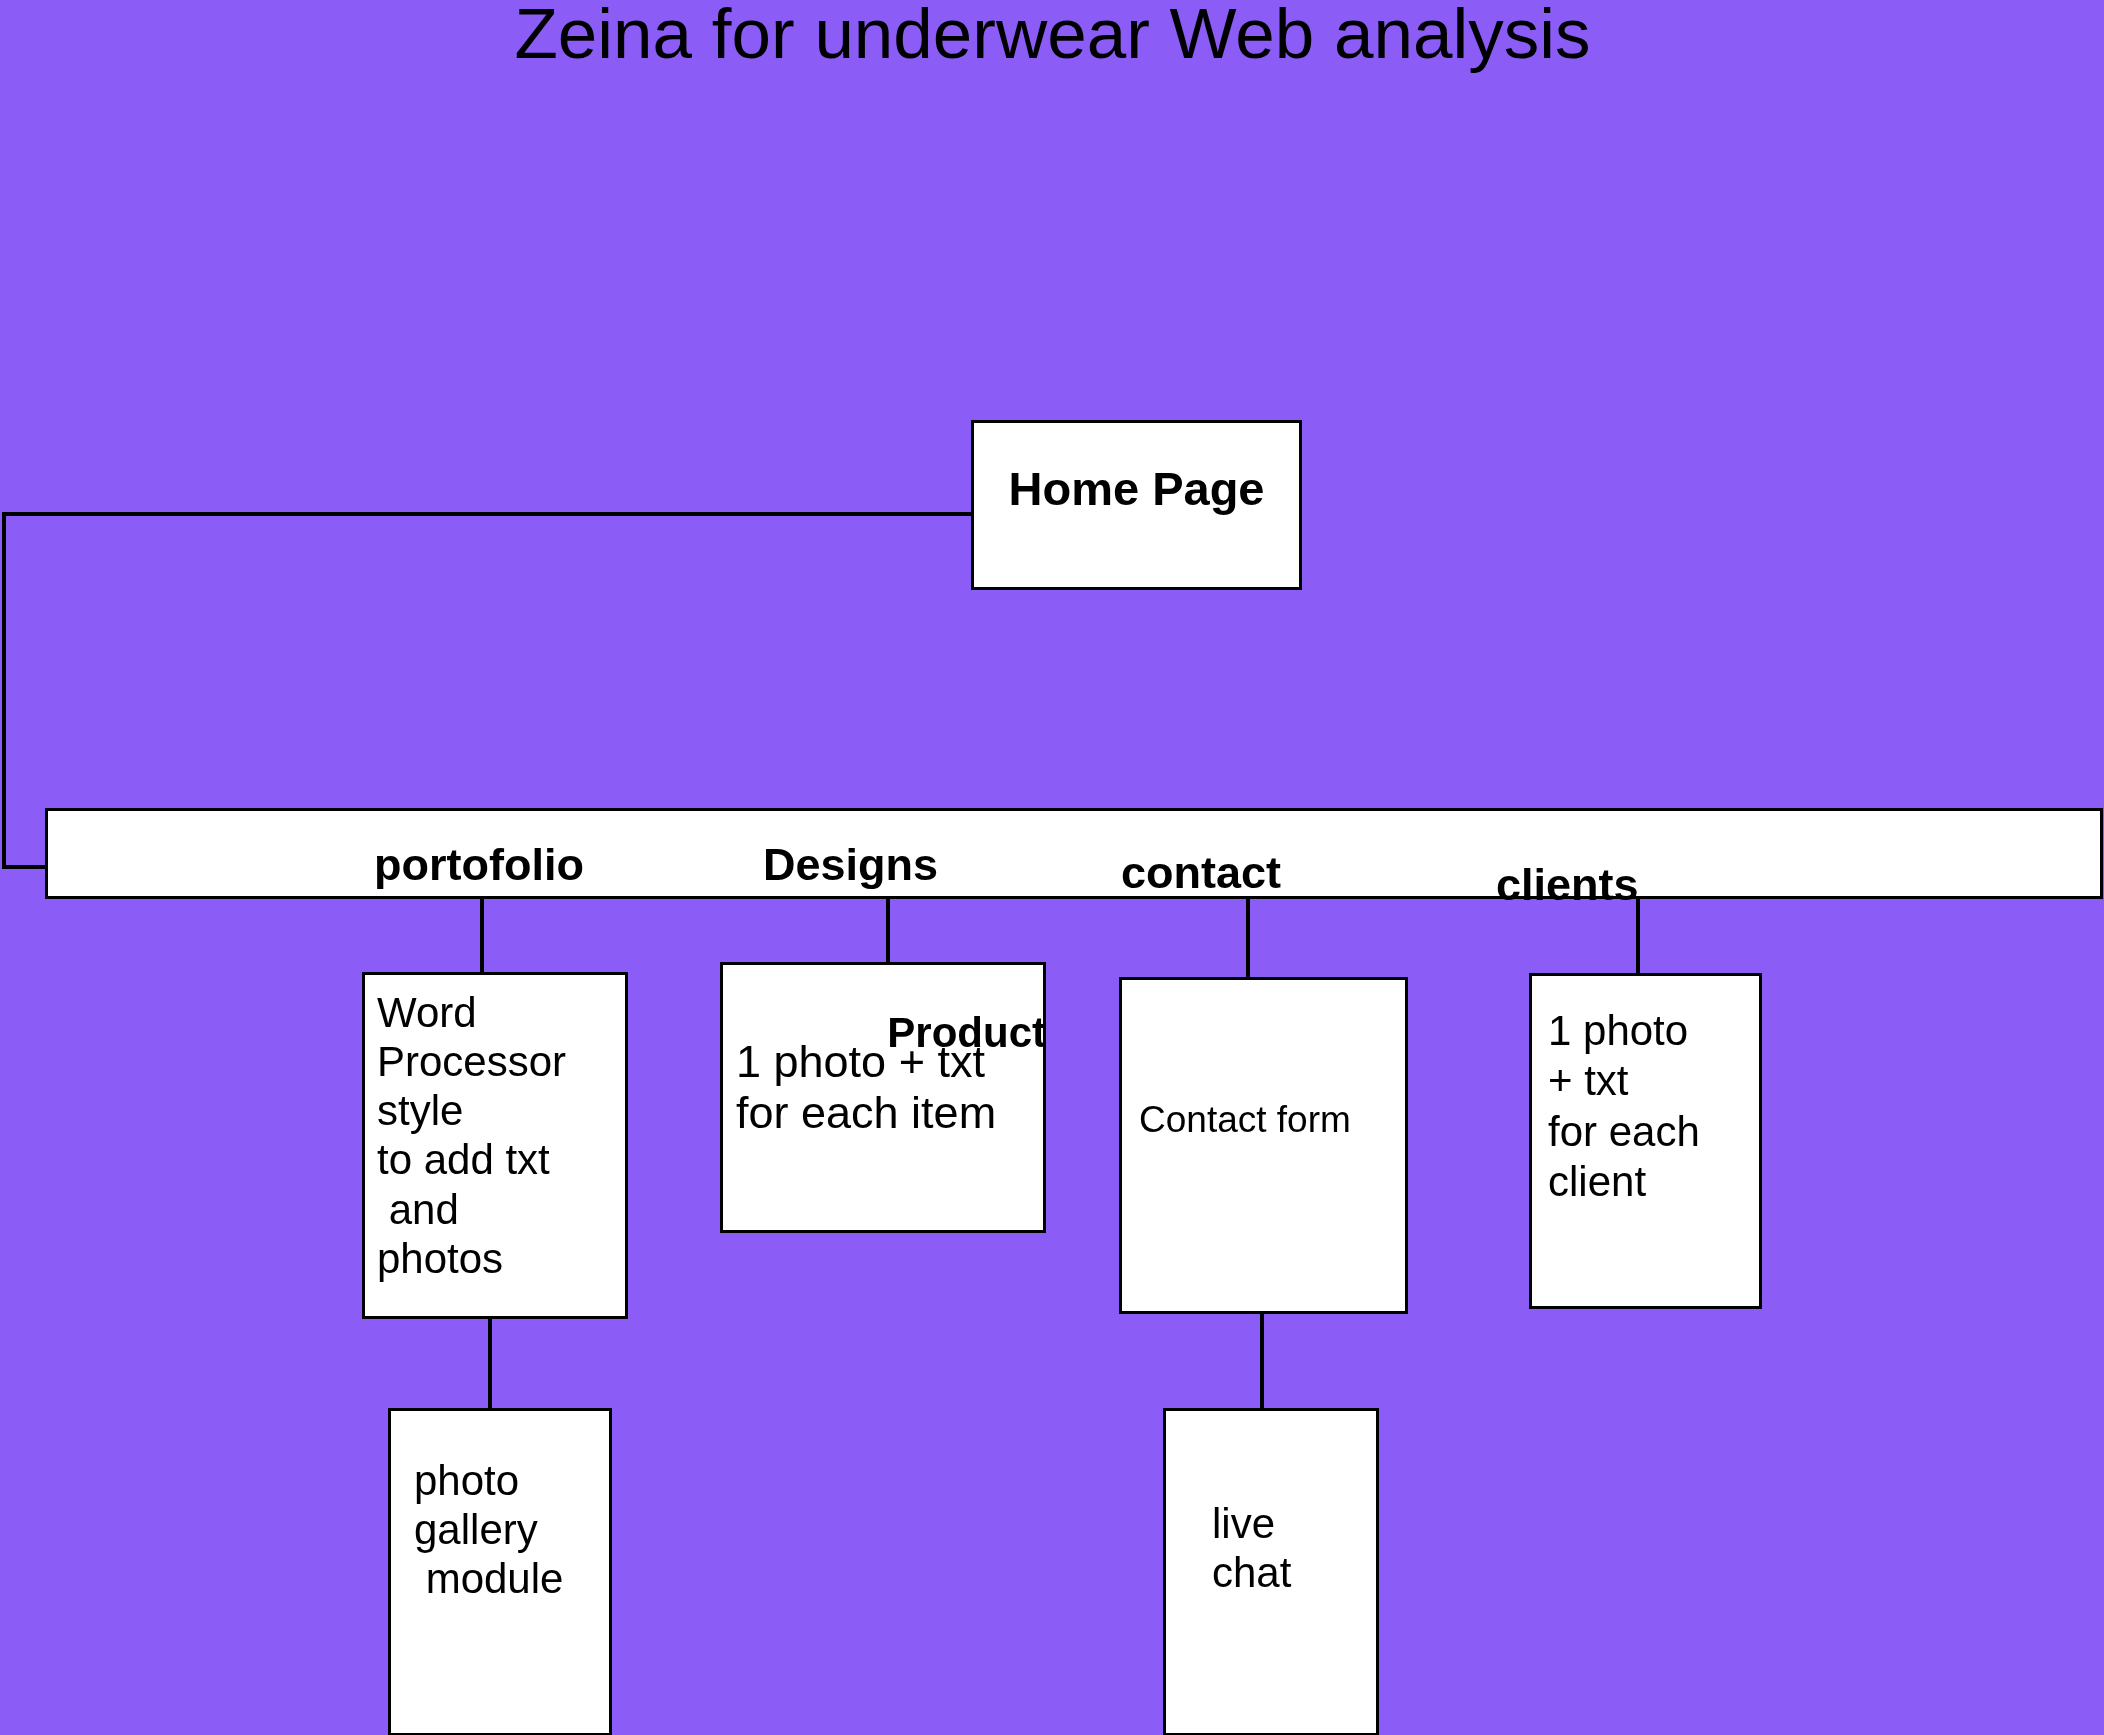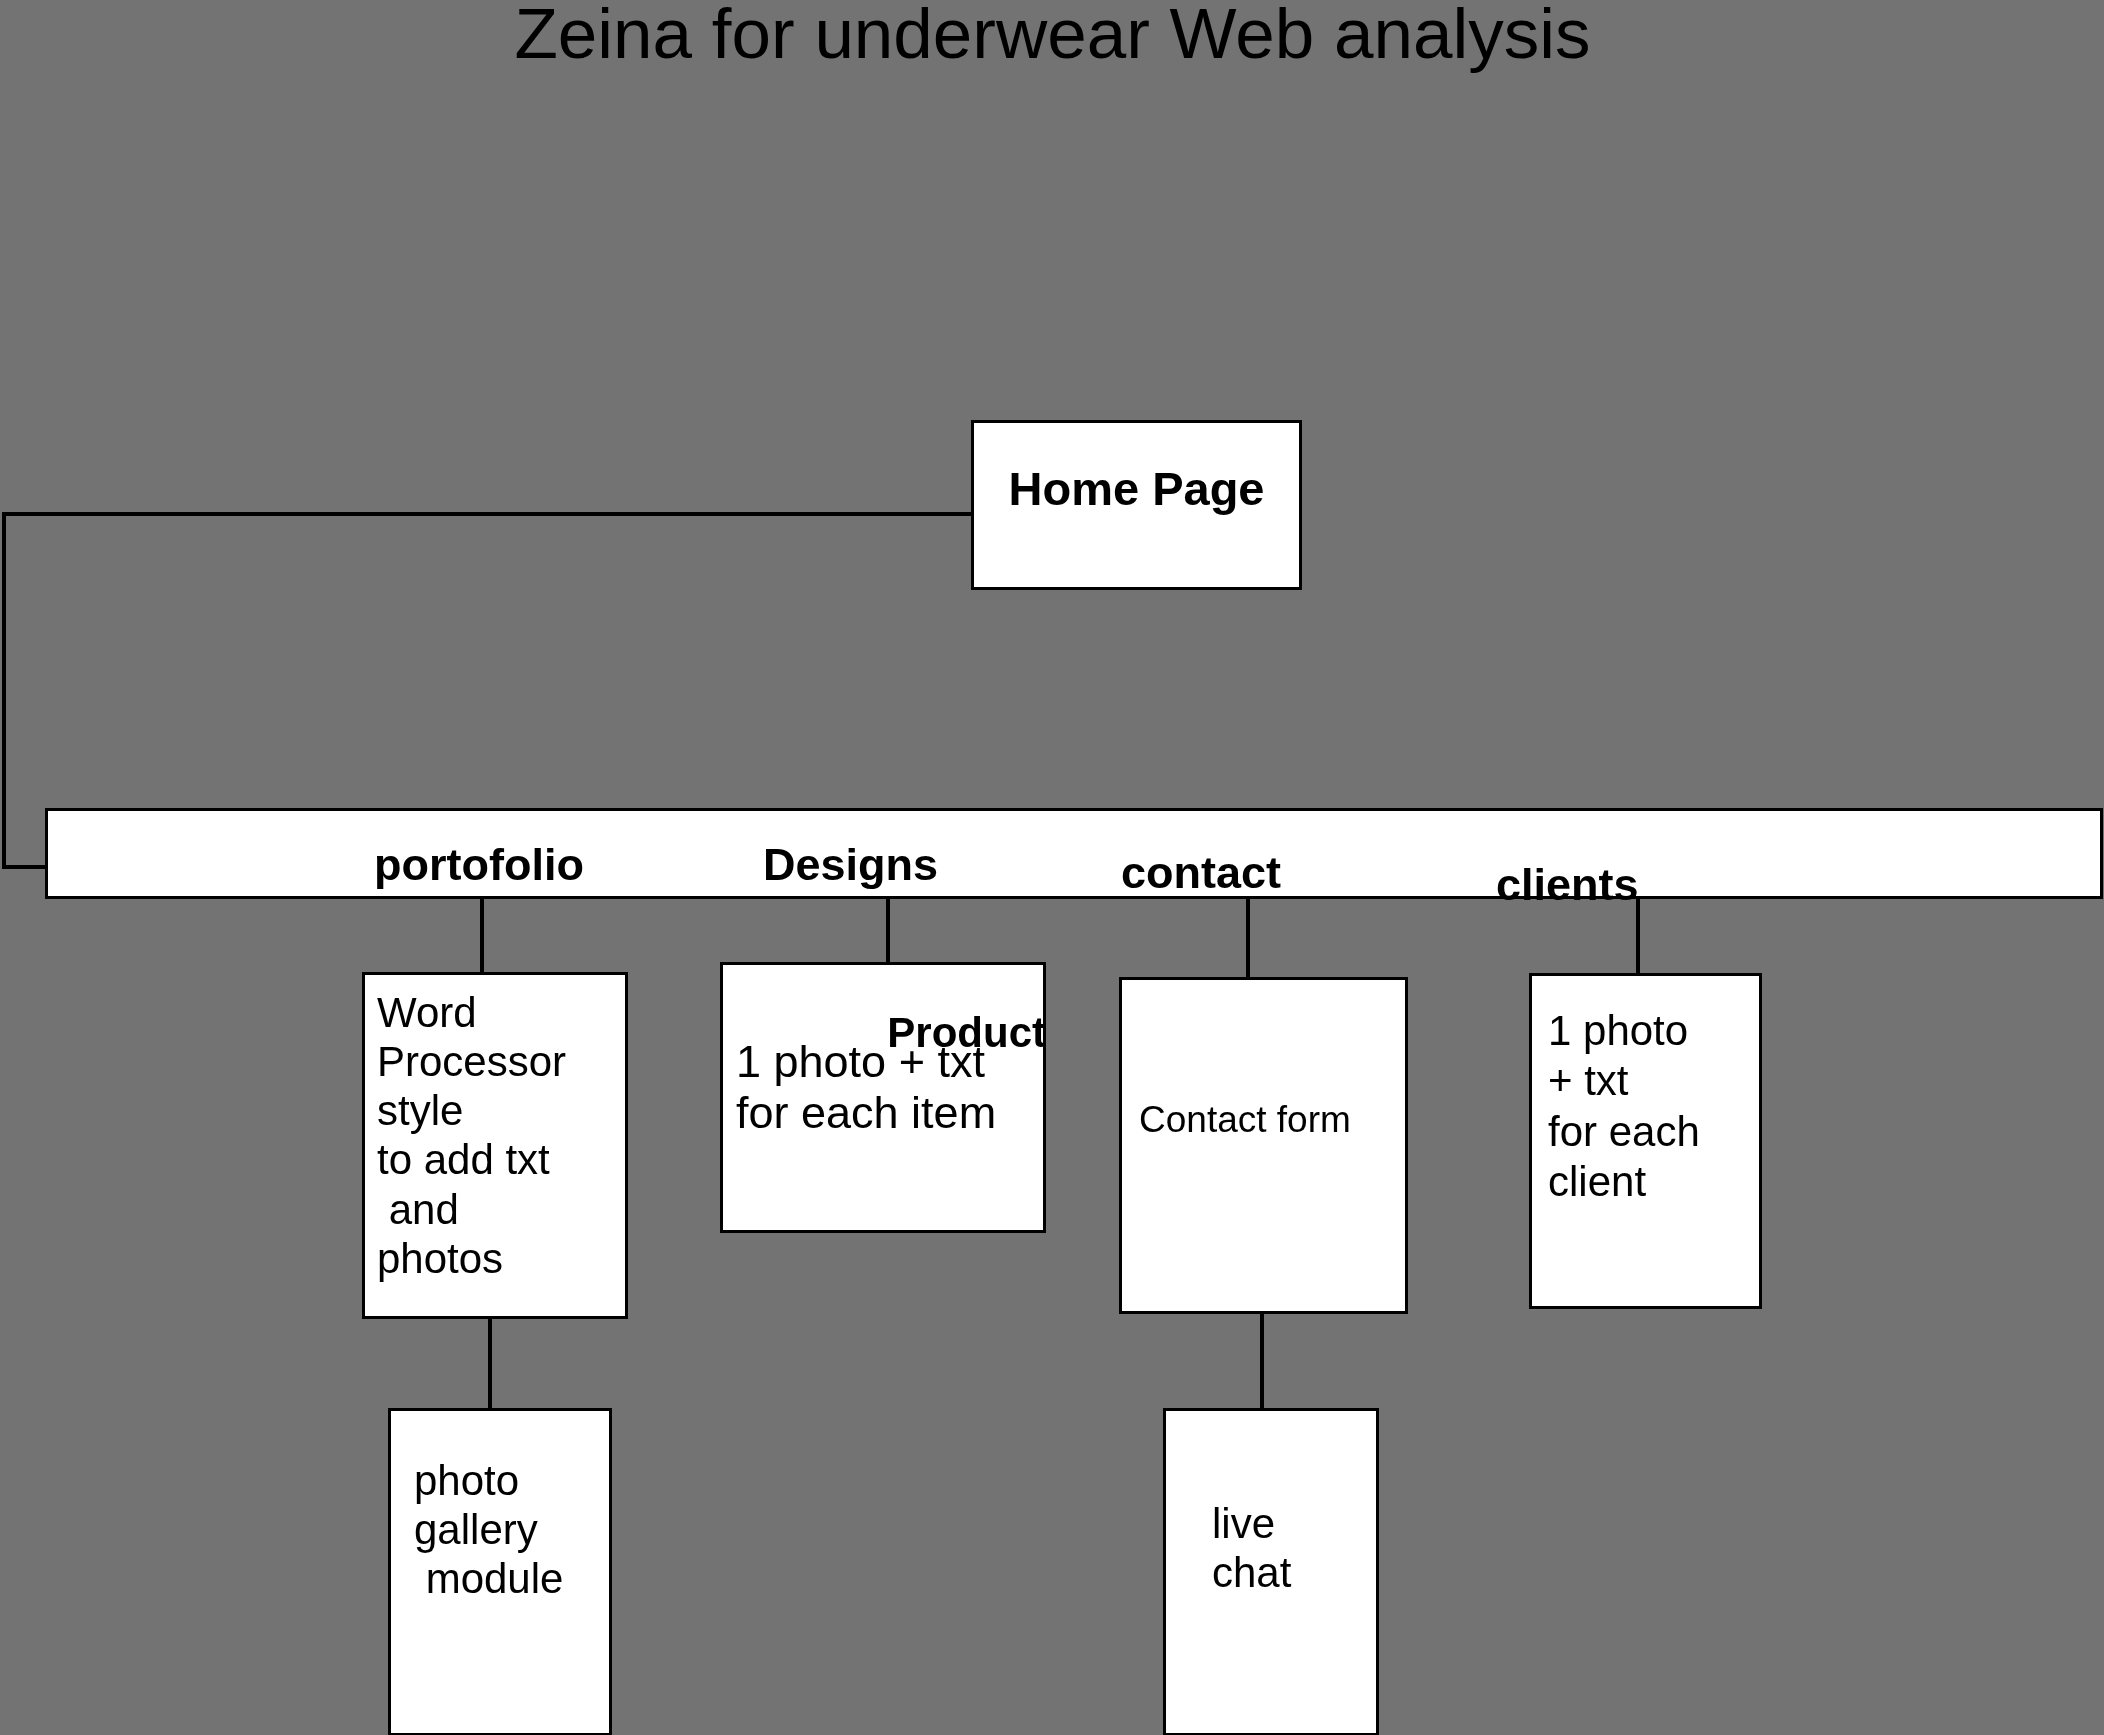--- a/index.html
+++ b/index.html
@@ -4,21 +4,21 @@
 <style>
   html, body {
     margin: 0;
     padding: 0;
     background: #ffffff;
   }
   #canvas {
     position: relative;
     width: 2105px;
     height: 1736px;
-    background: #737373;
+    background: #8b5cf6;
     overflow: hidden;
     font-family: "Liberation Sans", sans-serif;
     color: #000000;
   }
   .title {
     position: absolute;
     left: 0;
     top: -7.5px;
     width: 2105px;
     text-align: center;

